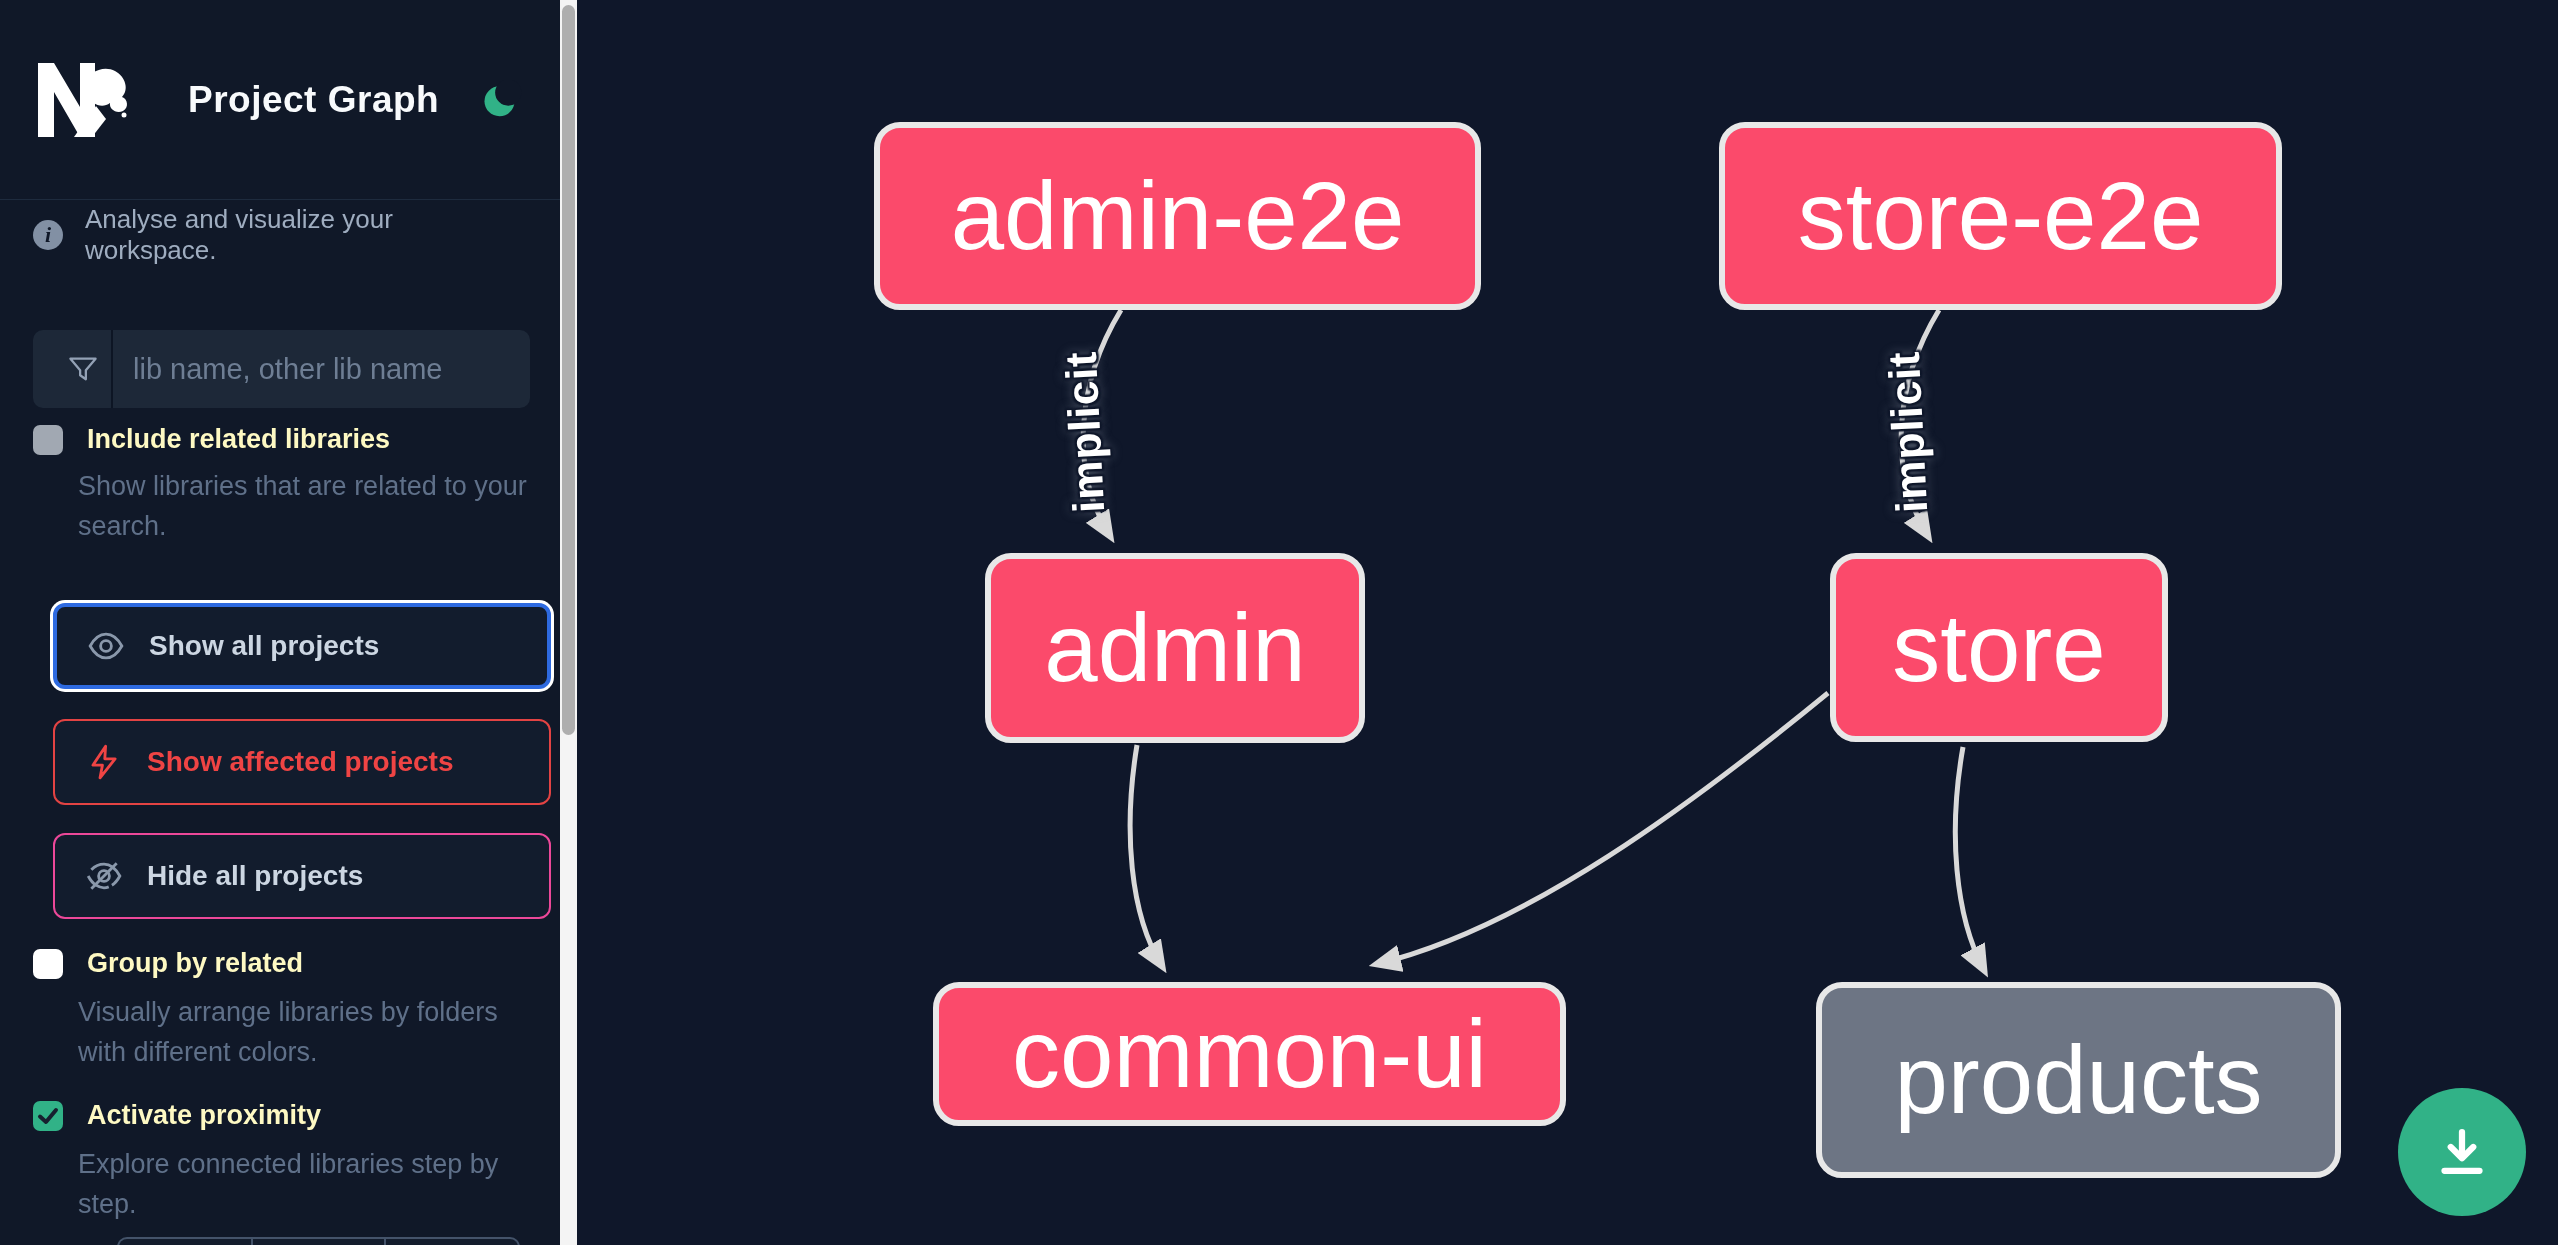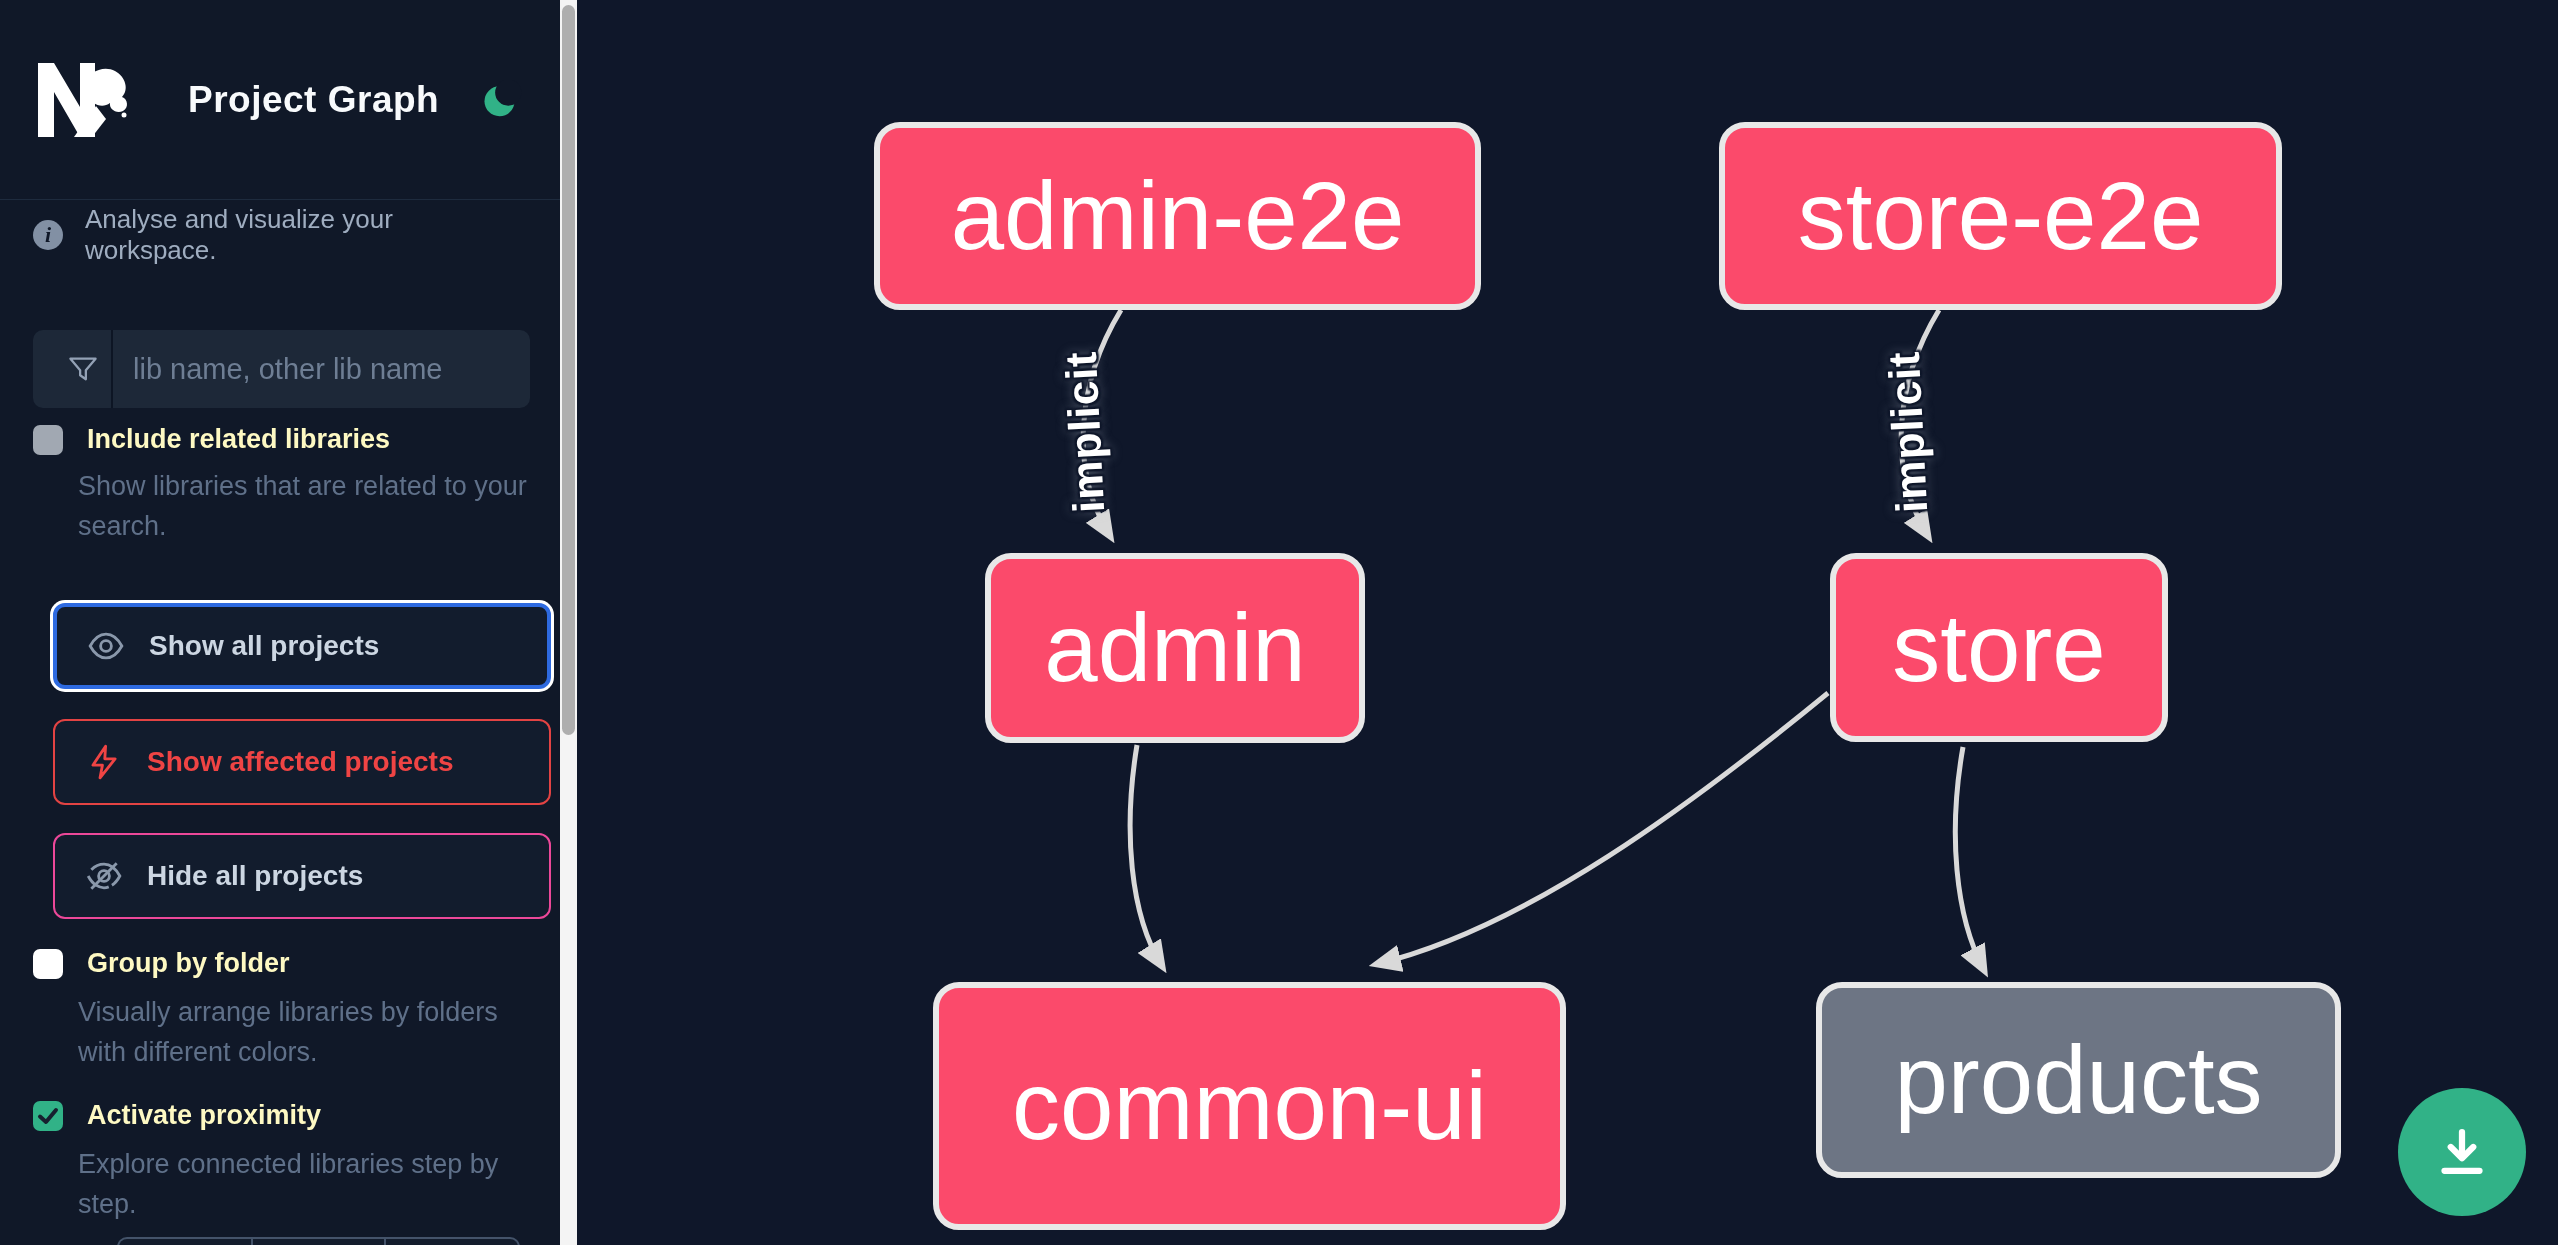--- a/index.html
+++ b/index.html
@@ -160,21 +160,21 @@
       <path d="M4 8 C6.5 5.5 9 4.5 12 4.5 C15.5 4.5 19 6.5 22 12 C20.5 14.8 18.8 16.7 17 17.8"></path>
       <path d="M2 12 C3.5 14.8 5.2 16.7 7 17.8 C8.6 18.9 10.3 19.5 12 19.5 C13 19.5 14 19.3 15 18.9"></path>
       <circle cx="12" cy="12" r="3.4"></circle>
       <line x1="4" y1="20" x2="20" y2="4"></line>
     </svg>
     <span>Hide all projects</span>
   </div>
 
   <div class="cb-row" style="top:948px">
     <span class="cb white"></span>
-    <span class="cb-label">Group by folder</span>
+    <span class="cb-label">Group by related</span>
   </div>
   <div class="cb-desc" style="top:992px">Visually arrange libraries by folders with different colors.</div>
 
   <div class="cb-row" style="top:1100px">
     <span class="cb green">
       <svg width="24" height="24" viewBox="0 0 24 24" fill="none" stroke="#17202f" stroke-width="4" stroke-linecap="round" stroke-linejoin="round">
         <path d="M4 12.5 L10 18 L20 6"></path>
       </svg>
     </span>
     <span class="cb-label">Activate proximity</span>
@@ -215,21 +215,21 @@
       </div>
       <div class="gnode affected" style="left: 1142px; top: 122px; width: 563px; height: 188px; text-align: center;">
         <span>store-e2e</span>
       </div>
       <div class="gnode affected" style="left: 408px; top: 553px; width: 380px; height: 190px;">
         <span>admin</span>
       </div>
       <div class="gnode affected" style="left: 1253px; top: 553px; width: 338px; height: 189px;">
         <span>store</span>
       </div>
-      <div class="gnode affected" style="left: 356px; top: 982px; width: 633px; height: 248px; text-align: right;">
+      <div class="gnode affected" style="left: 356px; top: 982px; width: 633px; height: 144px; text-align: right;">
         <span>common-ui</span>
       </div>
       <div class="gnode normal" style="left: 1239px; top: 982px; width: 525px; height: 196px;">
         <span>products</span>
       </div>
     </div>
   <div id="labels-layer">
       <div class="edge-label" style="left: 508px; top: 432px;">implicit</div>
       <div class="edge-label" style="left: 1331px; top: 432px;">implicit</div>
     </div>

